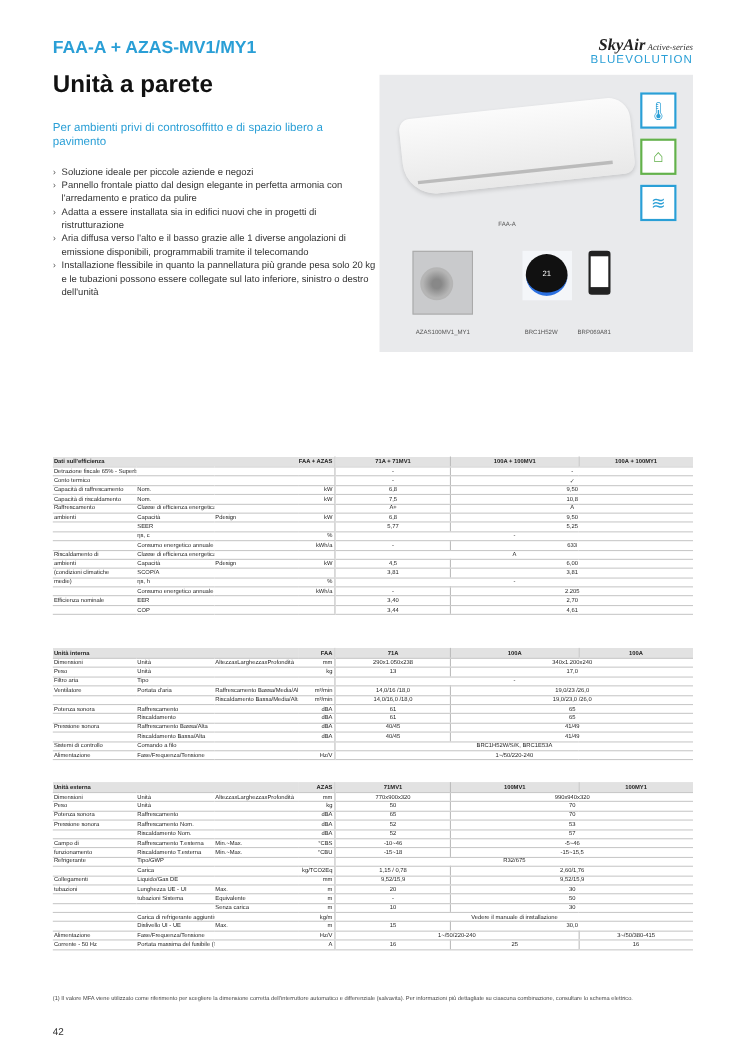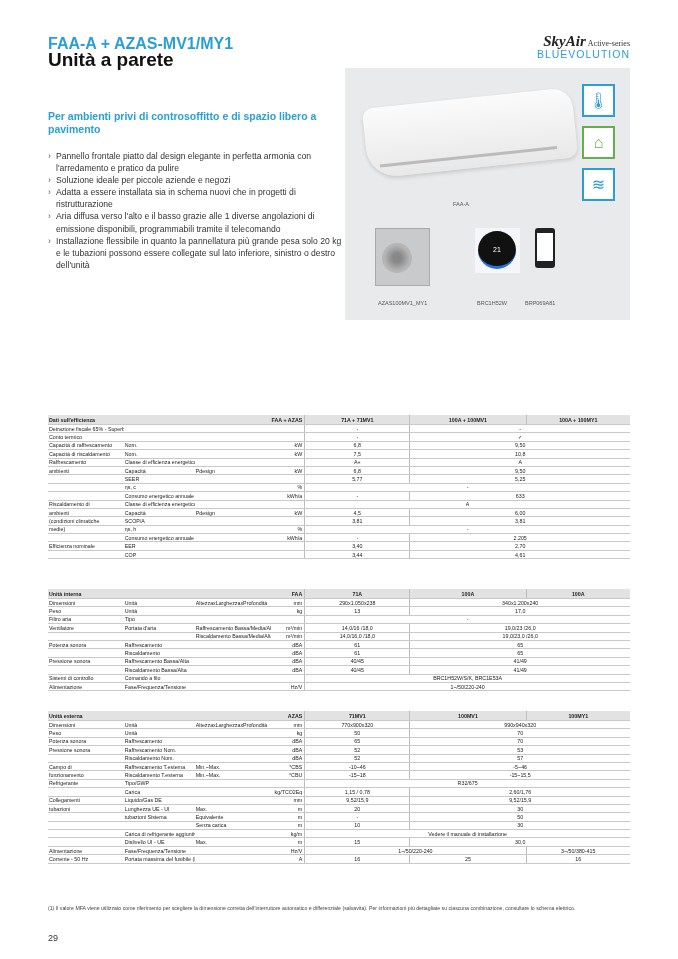--- a/index.html
+++ b/index.html
@@ -1,28 +1,28 @@
 <!DOCTYPE html>
 <html><head>
 <meta charset="utf-8">
 <style>
   * { box-sizing: border-box; margin: 0; padding: 0; }
   html, body { width: 678px; height: 959px; background: #ffffff; overflow: hidden; }
   body { font-family: "Liberation Sans", sans-serif; color: #222; position: relative; }
 
   .model-code { position: absolute; left: 48px; top: 35px; font-size: 16px; color: #2a9fd6; font-weight: bold; }
-  .page-title { position: absolute; left: 48px; top: 49px; font-size: 19px; font-weight: bold; color: #111; }
-  .subtitle { position: absolute; left: 48px; top: 110px; width: 290px; font-size: 10.5px; line-height: 13px; color: #2a9fd6; font-weight: bold; }
+  .page-title { position: absolute; left: 48px; top: 64px; font-size: 22px; font-weight: bold; color: #111; }
+  .subtitle { position: absolute; left: 48px; top: 110px; width: 290px; font-size: 10.5px; line-height: 13px; color: #2a9fd6; }
   .features { position: absolute; left: 48px; top: 150px; width: 295px; list-style: none; font-size: 8.6px; line-height: 12.1px; color: #333; }
   .features li { padding-left: 8px; position: relative; }
   .features li::before { content: "›"; position: absolute; left: 0; top: 0; color: #555; }
 
   .brand { position: absolute; left: 518px; top: 32px; width: 112px; text-align: right; }
   .brand .sky { font-family: "Liberation Serif", serif; font-style: italic; font-weight: bold; font-size: 15px; color: #222; }
-  .brand .series { font-family: "Liberation Serif", serif; font-size: 8px; color: #333; margin-left: 2px; }
+  .brand .series { font-family: "Liberation Serif", serif; font-style: italic; font-size: 8px; color: #333; margin-left: 2px; }
   .brand .blue { display: block; font-size: 10.5px; letter-spacing: 1px; color: #2a9fd6; font-weight: normal; margin-top: -2px; }
 
   .photo { position: absolute; left: 345px; top: 68px; width: 285px; height: 252px; background: #e9eaec; }
   .ac-unit { position: absolute; left: 20px; top: 30px; width: 210px; height: 70px; background: linear-gradient(#fbfbfb, #e8e8e8); border-radius: 10px 20px 10px 30px; transform: rotate(-6deg); box-shadow: 0 2px 4px rgba(0,0,0,.15); }
   .ac-unit::after { content: ""; position: absolute; left: 12px; right: 20px; bottom: 10px; height: 3px; background: #bbb; }
   .cap { position: absolute; font-size: 5.5px; color: #555; }
   .outdoor { position: absolute; left: 30px; top: 160px; width: 55px; height: 58px; background: #c9cacc; border: 1px solid #aaa; }
   .outdoor .fan { position: absolute; left: 6px; top: 14px; width: 30px; height: 30px; border-radius: 50%; background: radial-gradient(#888 20%, #b5b5b5 60%); }
   .thermo { position: absolute; left: 130px; top: 160px; width: 45px; height: 45px; background: #f4f6f9; }
   .thermo .dial { position: absolute; left: 3px; top: 3px; width: 38px; height: 38px; border-radius: 50%; background: #111; border-bottom: 3px solid #2a6fe0; color: #fff; font-size: 7px; text-align: center; line-height: 38px; }
@@ -45,23 +45,23 @@
   .page-num { position: absolute; left: 48px; top: 933px; font-size: 9px; color: #333; }
 </style>
 </head>
 <body>
 
 <div class="model-code">FAA-A + AZAS-MV1/MY1</div>
 <h1 class="page-title">Unità a parete</h1>
 <div class="subtitle">Per ambienti privi di controsoffitto e di spazio libero a pavimento</div>
 
 <ul class="features">
+  <li>Soluzione ideale per piccole aziende e negozi</li>
   <li>Pannello frontale piatto dal design elegante in perfetta armonia con l'arredamento e pratico da pulire</li>
-  <li>Soluzione ideale per piccole aziende e negozi</li>
-  <li>Adatta a essere installata sia in schema nuovi che in progetti di ristrutturazione</li>
+  <li>Adatta a essere installata sia in edifici nuovi che in progetti di ristrutturazione</li>
   <li>Aria diffusa verso l'alto e il basso grazie alle 1 diverse angolazioni di emissione disponibili, programmabili tramite il telecomando</li>
   <li>Installazione flessibile in quanto la pannellatura più grande pesa solo 20 kg e le tubazioni possono essere collegate sul lato inferiore, sinistro o destro dell'unità</li>
 </ul>
 
 <div class="brand">
   <span class="sky">SkyAir</span><span class="series">Active-series</span>
   <span class="blue">BLUEVOLUTION</span>
 </div>
 
 <div class="photo">
@@ -482,13 +482,13 @@
         <td></td>
         <td class="u">A</td>
         <td class="v">16</td>
         <td class="v">25</td>
         <td class="v">16</td>
       </tr>
     </tbody>
   </table>
 
 <div class="footnote">(1) Il valore MFA viene utilizzato come riferimento per scegliere la dimensione corretta dell'interruttore automatico e differenziale (salvavita). Per informazioni più dettagliate su ciascuna combinazione, consultare lo schema elettrico.</div>
-<div class="page-num">29</div>
+<div class="page-num">42</div>
 
 </body></html>

